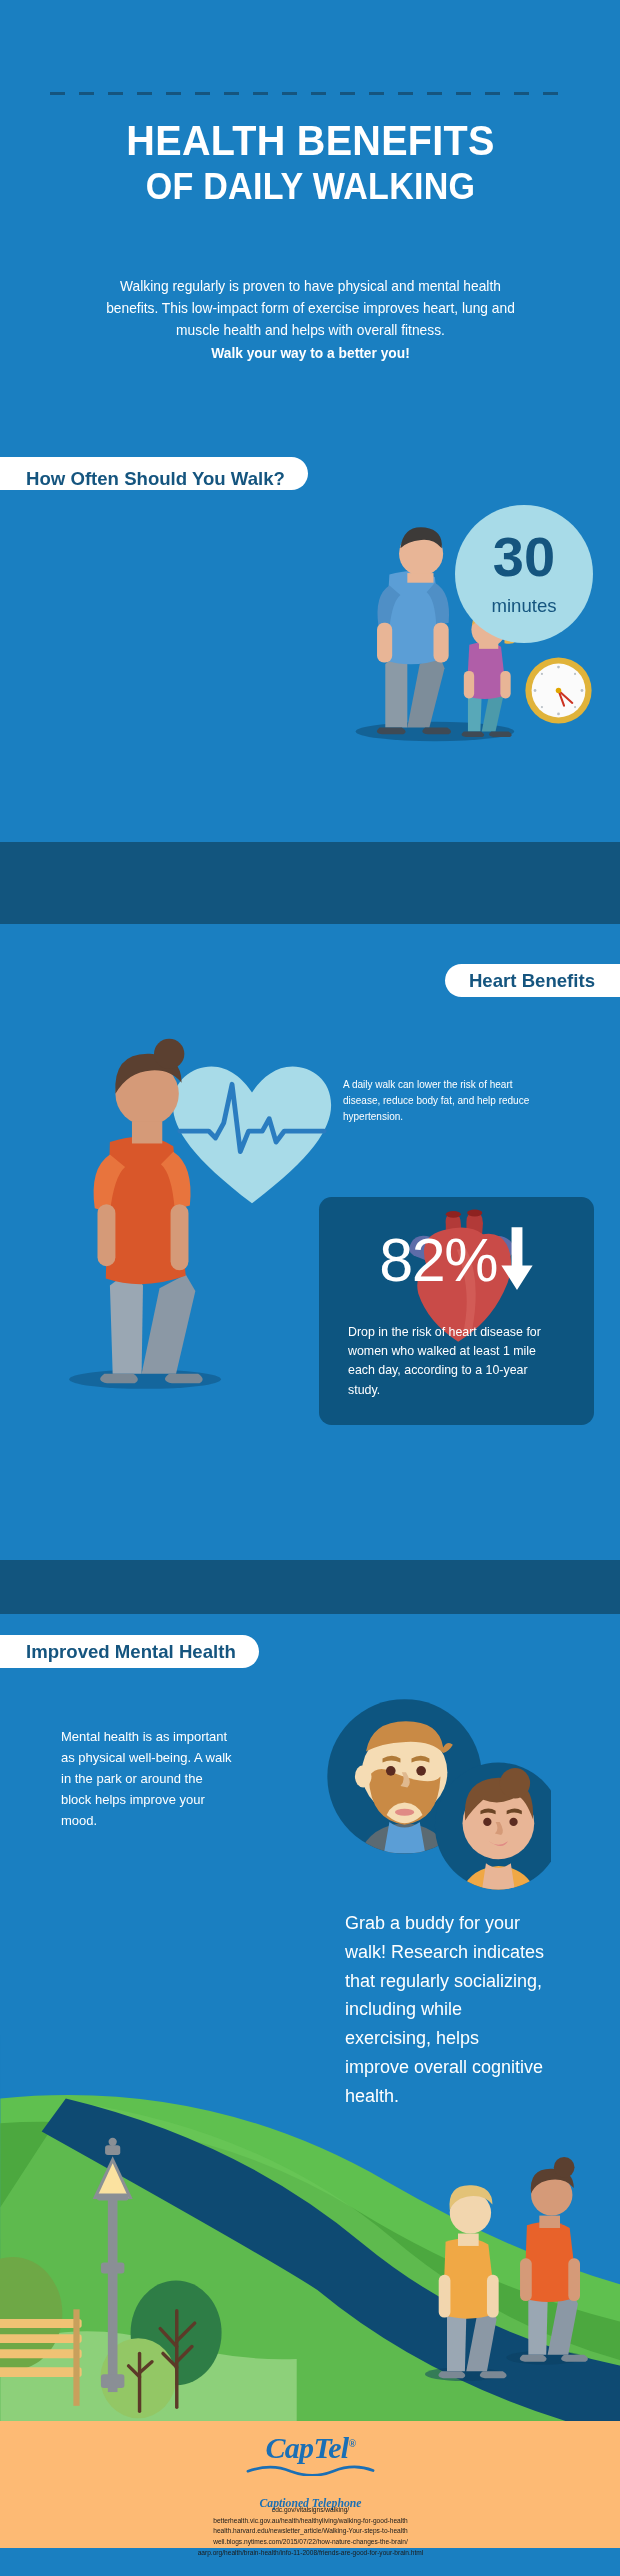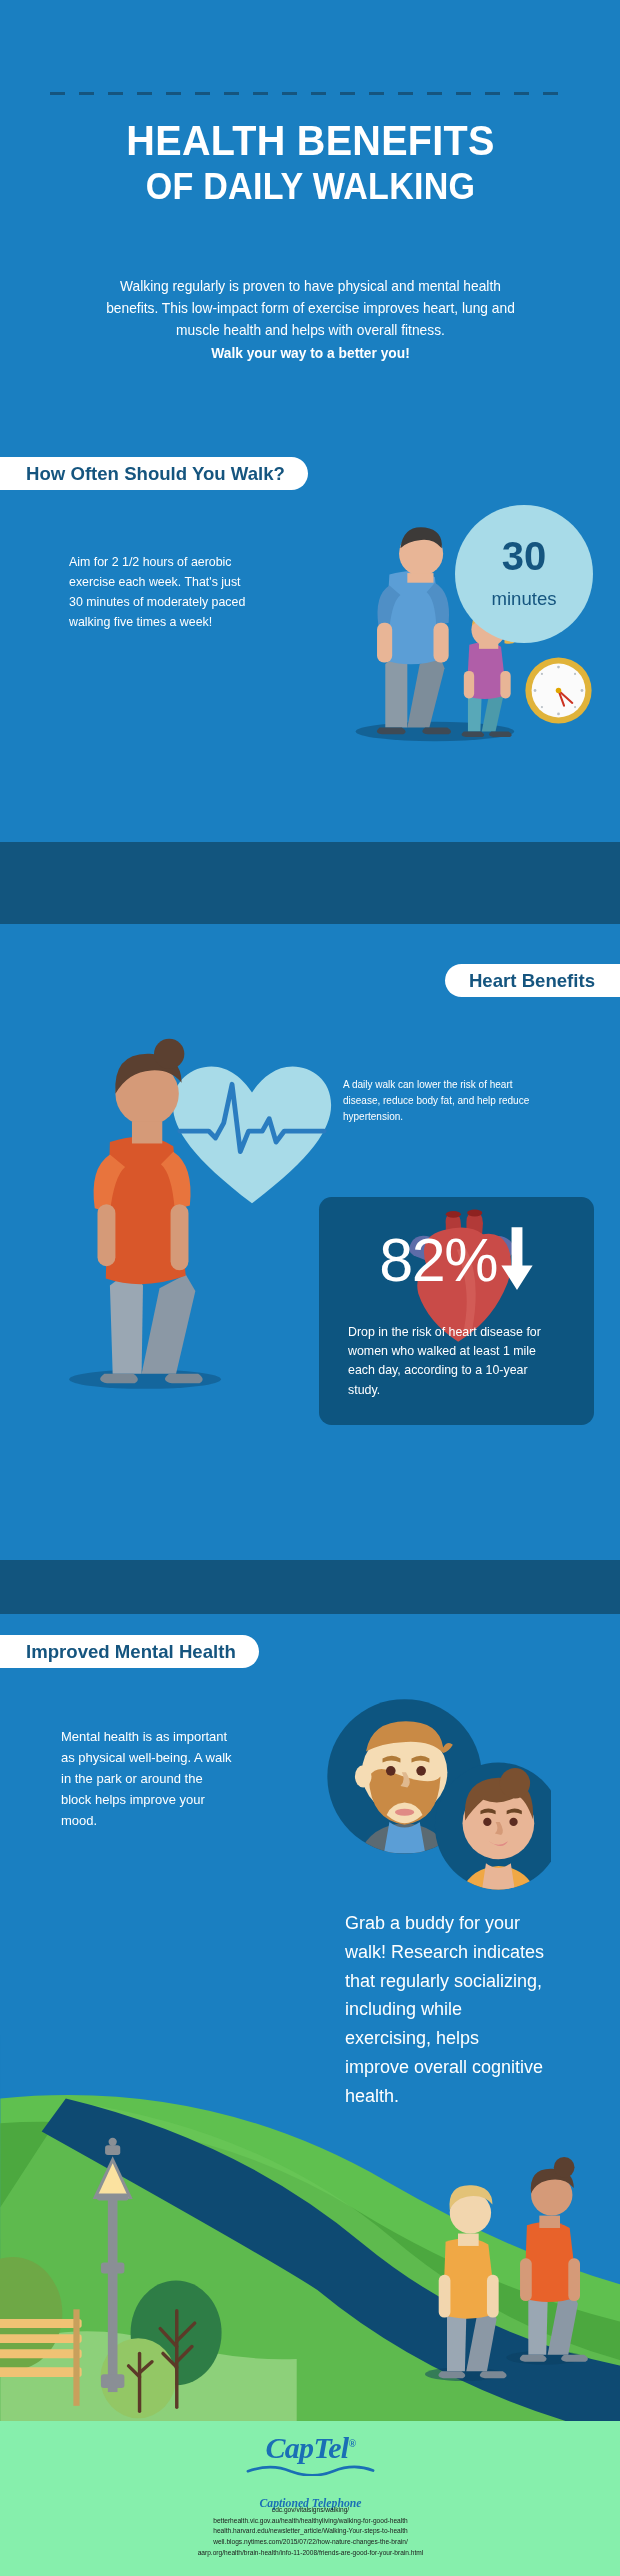--- a/index.html
+++ b/index.html
@@ -56,21 +56,21 @@
     position:absolute; left:69px; top:124px; width:179px;
     color:#ffffff; font-size:12.4px; line-height:1.62;
     font-family:"Liberation Sans",sans-serif;
   }
   .badge30 {
     position:absolute; left:455px; top:77px; width:138px; height:138px;
     border-radius:50%; background:#a8dbe8;
     display:flex; flex-direction:column; align-items:center; justify-content:center;
   }
   .badge30 .num {
-    color:#15557f; font-weight:bold; font-size:40px; line-height:0.92;
+    color:#15557f; font-weight:bold; font-size:56px; line-height:0.92;
     font-family:"Liberation Sans",sans-serif;
   }
   .badge30 .unit { color:#15557f; font-size:18.6px; margin-top:13px; }
   .clock { position:absolute; left:524px; top:228px; width:69px; height:69px; }
 
   
   .sec2 { position:absolute; left:0; top:924px; width:621px; height:690px; background:#1a7fc1; overflow:hidden; }
   .sec2-text {
     position:absolute; left:343px; top:153px; width:200px;
     color:#ffffff; font-size:10px; line-height:1.6;
@@ -98,21 +98,21 @@
   .sec3-text {
     position:absolute; left:61px; top:112px; width:172px;
     color:#ffffff; font-size:13px; line-height:1.62;
   }
   .sec3-text2 {
     position:absolute; left:345px; top:295px; width:200px;
     color:#ffffff; font-size:18px; line-height:1.6;
   }
 
   
-  .footer { position:absolute; left:0; top:2421px; width:621px; height:155px; background:#86efac; }
+  .footer { position:absolute; left:0; top:2421px; width:621px; height:127px; background:#fdba74; }
   .logo-wrap { position:absolute; left:0; top:12.4px; width:621px; text-align:center; }
   .logo-captel {
     font-family:"Liberation Serif", serif; font-style:italic; font-weight:bold;
     font-size:30px; color:#1a6fb5; letter-spacing:-0.7px; line-height:1;
   }
   .logo-captel sup { font-size:10.3px; vertical-align:super; font-style:normal; }
   .logo-sub {
     font-family:"Liberation Serif", serif; font-style:italic; font-weight:bold;
     font-size:11.7px; color:#1a6fb5; margin-top:21px;
   }
@@ -134,21 +134,21 @@
       <span class="l2">OF DAILY WALKING</span>
     </h1>
     <div class="hero-sub">
       <span>Walking regularly is proven to have physical and mental health benefits. This low-impact form of exercise improves heart, lung and muscle health and helps with overall fitness.</span>
       <span class="bold">Walk your way to a better you!</span>
     </div>
   </section>
 
   <section class="sec1">
 
-    <div class="pill left" style="top:29px;">
+    <div class="pill left" style="top:29px;align-items:flex-end;">
       <span>How Often Should You Walk?</span>
     </div>
 
     <div class="floorband"></div>
 
     <svg width="248" height="290" viewBox="0 0 360 420" style="position:absolute;left:304px;top:29px;">
       <ellipse cx="190" cy="398" rx="115" ry="14" fill="#0e4a72" opacity="0.55"></ellipse>
 
       <path d="M118 392 L118 300 L140 282 L150 300 L150 392 Z" fill="#8b9aa6"></path>
       <path d="M150 392 L168 300 L196 286 L204 306 L182 392 Z" fill="#7d8d9a"></path>
@@ -169,21 +169,20 @@
       <path d="M272 398 q-8 6 3 8 l24 0 q6 -3 -2 -8 Z" fill="#3f4a55"></path>
       <path d="M240 272 q28 -9 46 3 l8 70 q-32 11 -58 1 Z" fill="#b05ea8"></path>
       <rect x="232" y="310" width="15" height="40" rx="7" fill="#e8b596"></rect>
       <rect x="285" y="310" width="15" height="40" rx="7" fill="#e8b596"></rect>
       <circle cx="268" cy="250" r="25" fill="#e8b596"></circle>
       <path d="M244 244 q2 -28 27 -25 q21 3 20 25 q-10 -11 -24 -10 q-15 2 -23 10 Z" fill="#e8b34a"></path>
       <path d="M291 240 q20 -4 20 16 q0 18 -20 14 Z" fill="#e8b34a"></path>
       <rect x="254" y="268" width="28" height="10" fill="#e8b596"></rect>
     </svg>
 
-    <div class="sec1-text">Aim for 2 1/2 hours of aerobic exercise each week. That's just 30 minutes of moderately paced walking five times a week!</div>
 
     <div class="badge30">
       <div class="num">30</div>
       <div class="unit">minutes</div>
     </div>
 
     <svg class="clock" viewBox="0 0 100 100">
       <circle cx="50" cy="50" r="48" fill="#e0b33a"></circle>
       <circle cx="50" cy="50" r="39" fill="#fbfbfb"></circle>
       <g fill="#b9c0c6">

